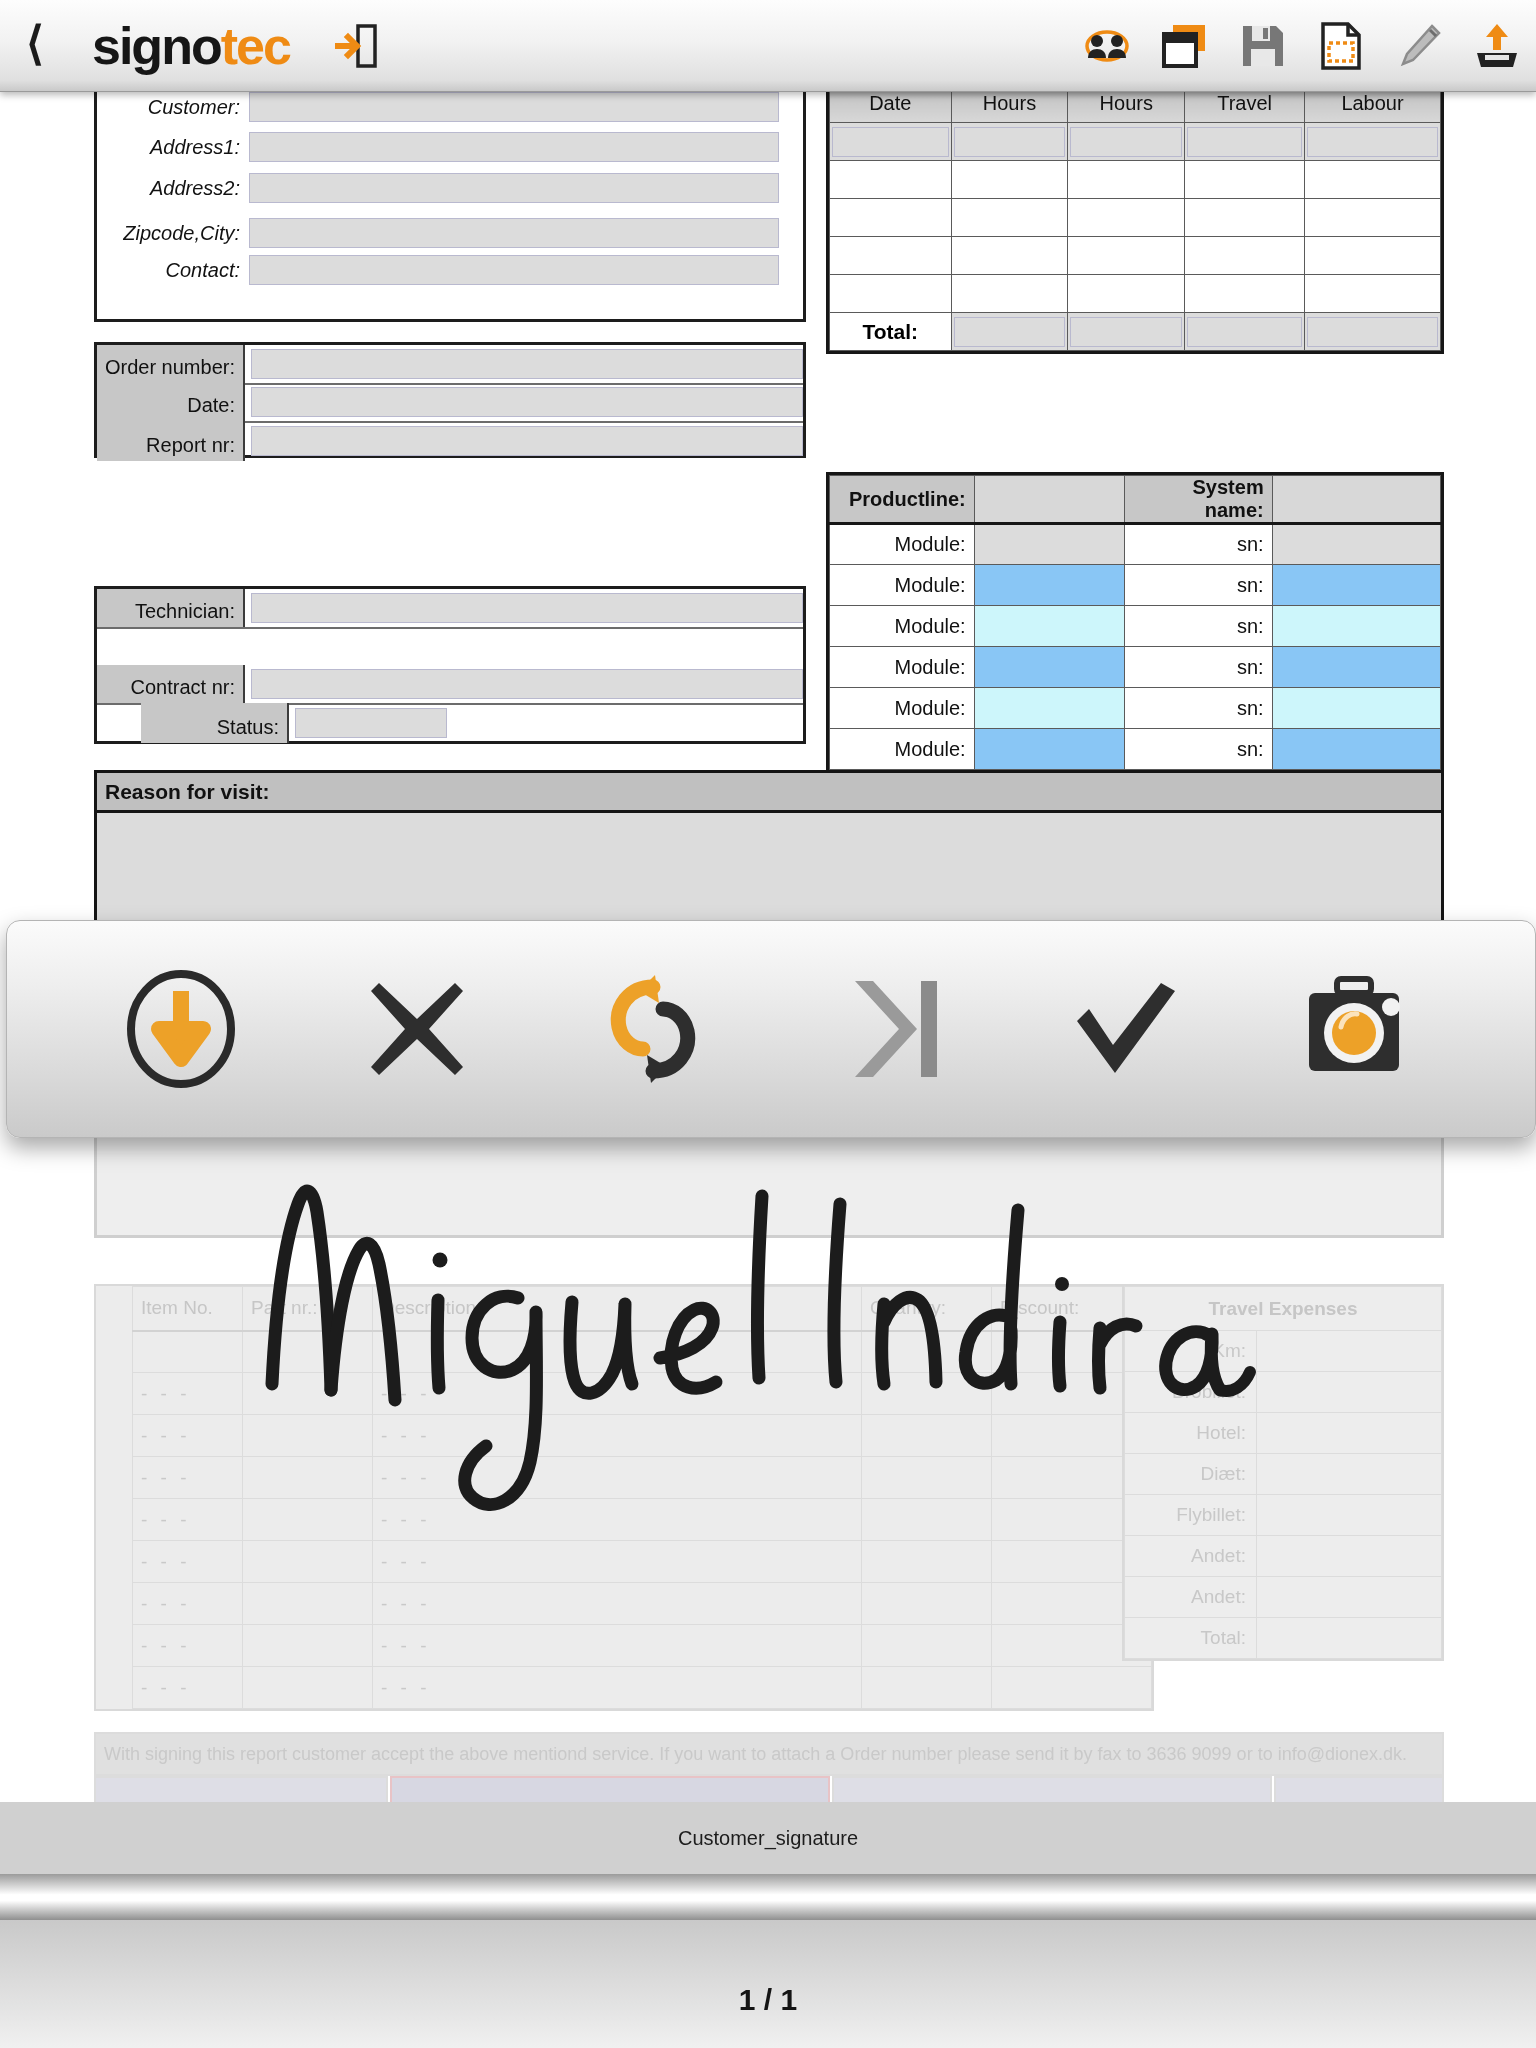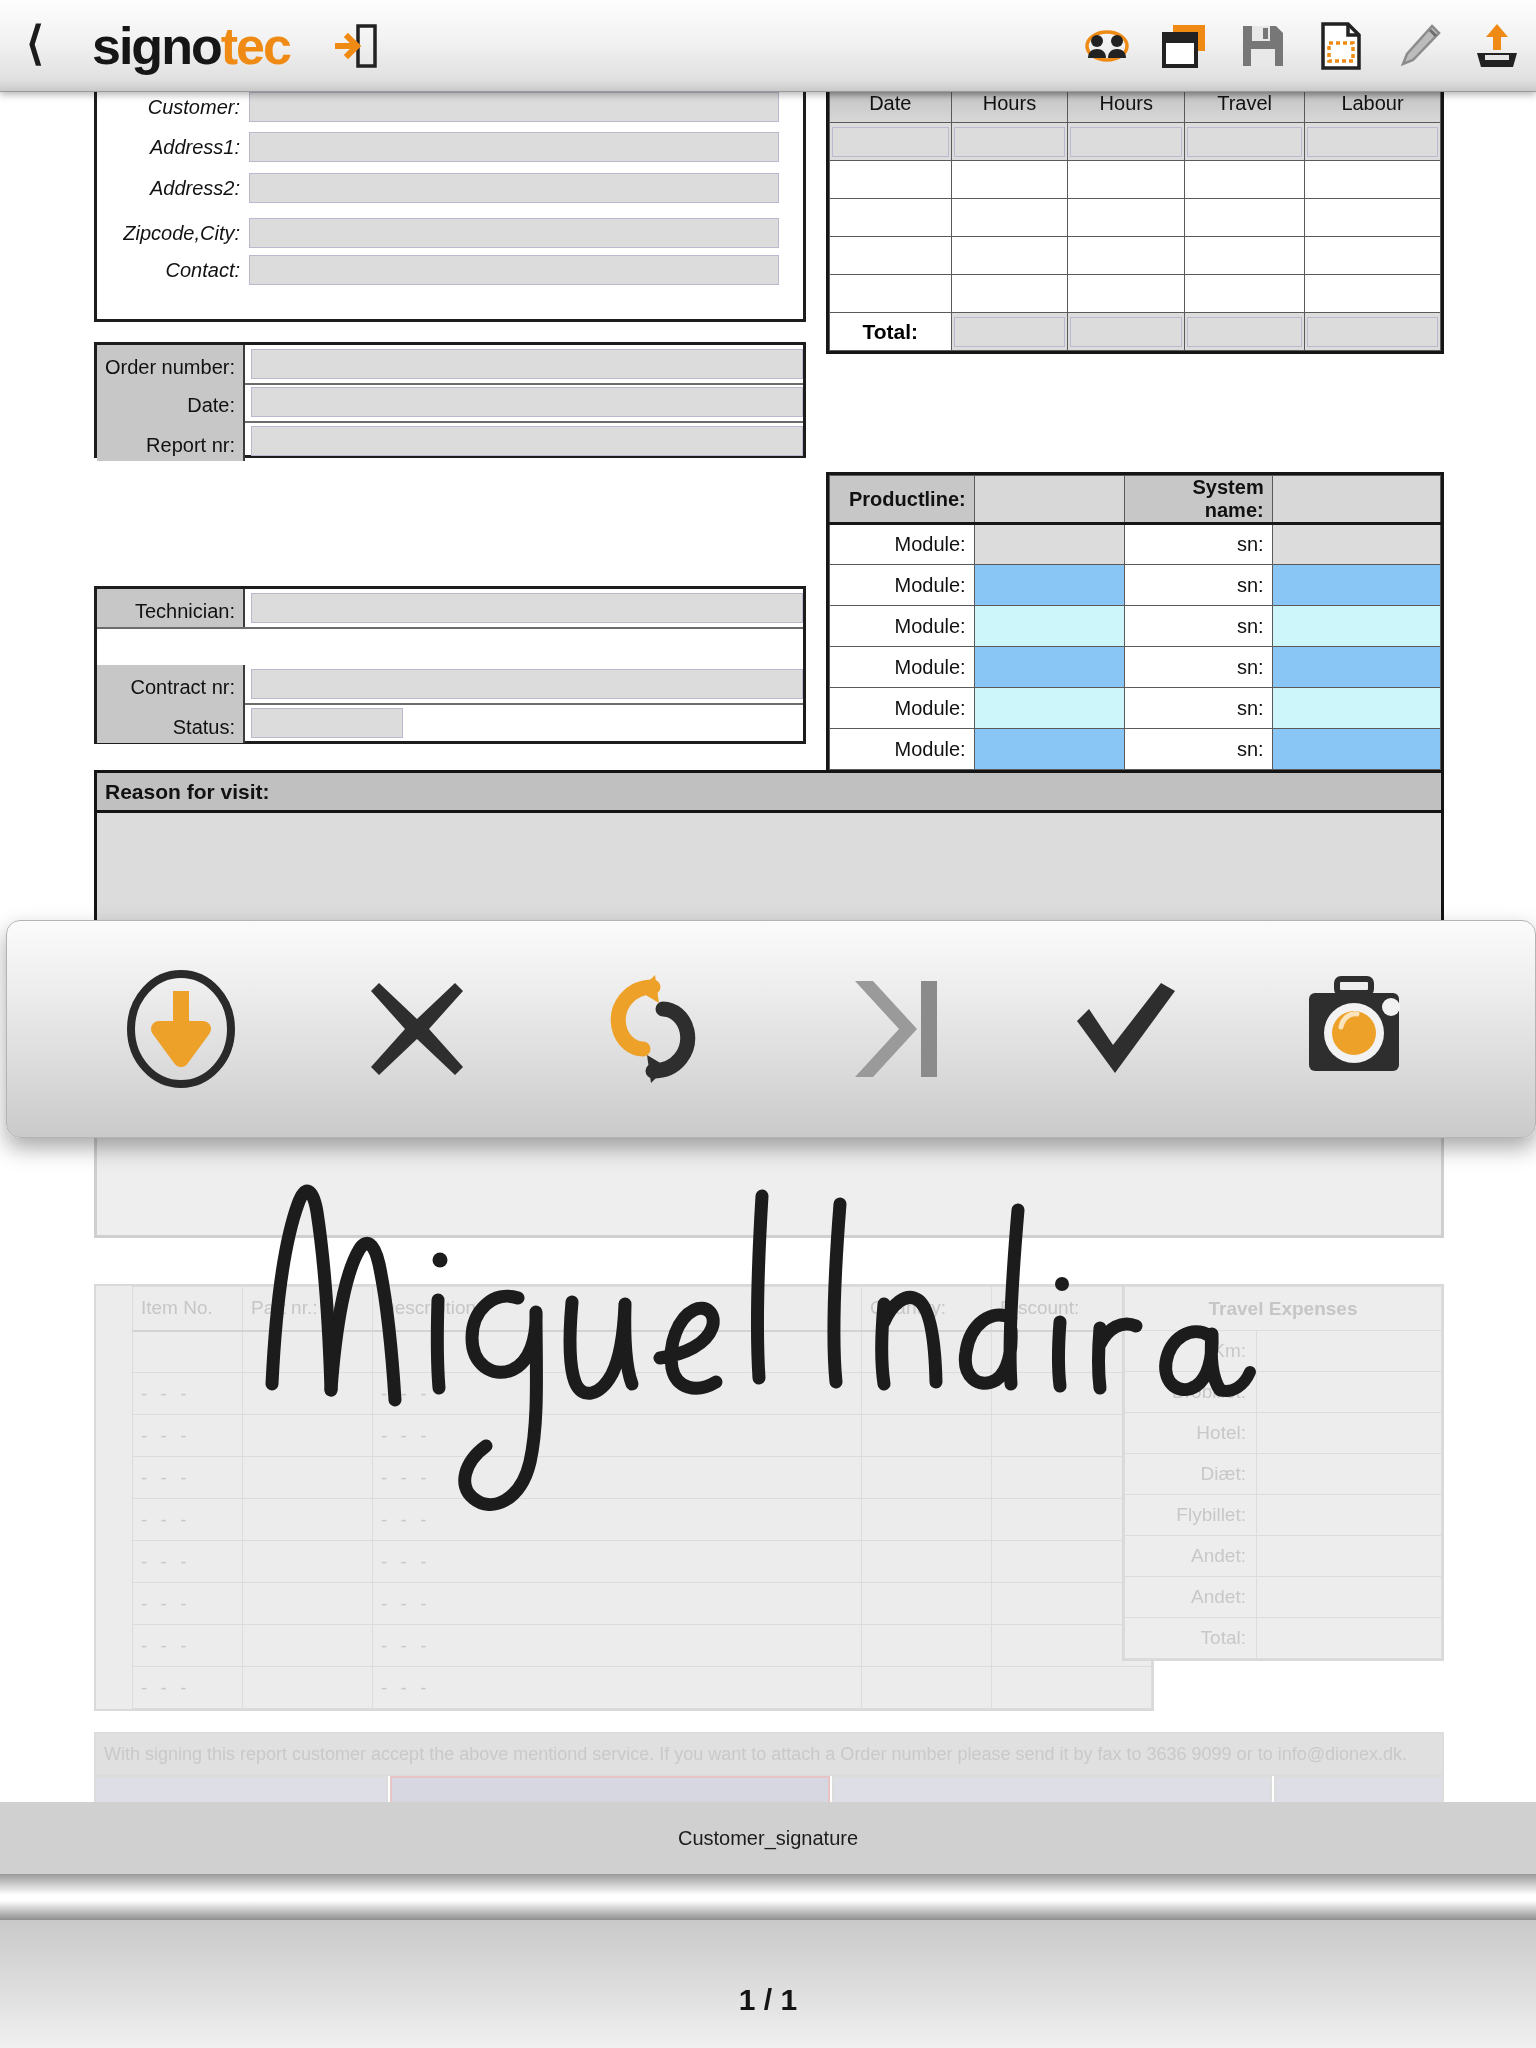--- a/index.html
+++ b/index.html
@@ -63,21 +63,21 @@
     padding: 0 8px 4px 0; font-size: 20px; color: #111;
   }
   .orow .of { flex: 1; display: flex; align-items: center; padding-left: 6px; }
   .orow .of i { display: block; width: 100%; height: 30px; background: #dcdcdc; border: 1px solid #b9b9cf; }
 
   
   .techbox {
     position: absolute; left: 94px; top: 494px; width: 712px; height: 158px;
     border: 3px solid #1d1d1d; background: #fff;
   }
-  .techbox .orow:last-child { border-bottom: none; }
+  .techbox .orow:last-child { border-bottom: none; padding-left: 44px; }
   .status-half i { width: 152px !important; }
 
   
   .reason {
     position: absolute; left: 94px; top: 678px; width: 1350px; height: 180px;
     border: 3px solid #141414; background: #dcdcdc;
   }
   .reason .rhead {
     height: 40px; background: #c0c0c0; border-bottom: 3px solid #141414;
     display: flex; align-items: center; padding-left: 8px;

